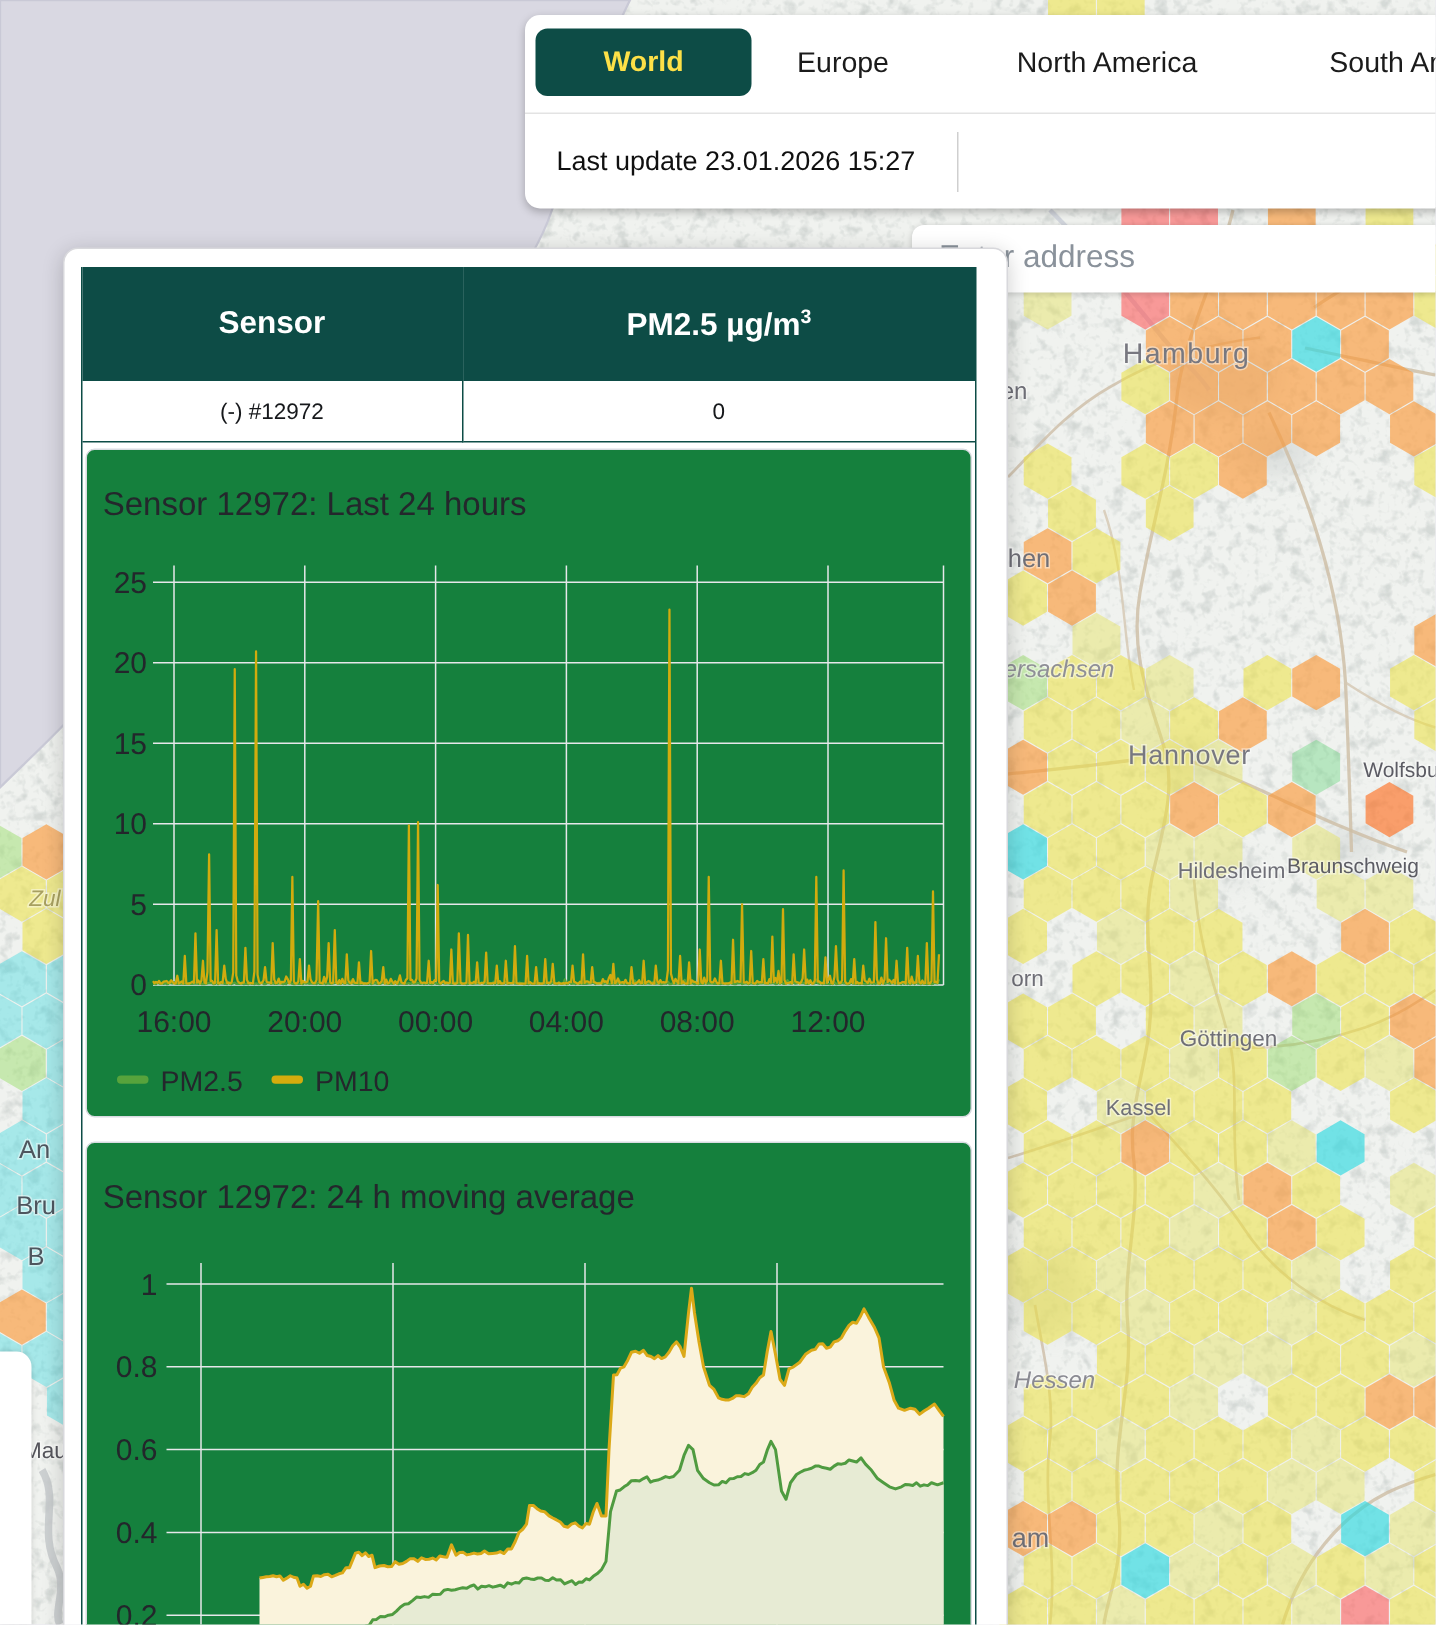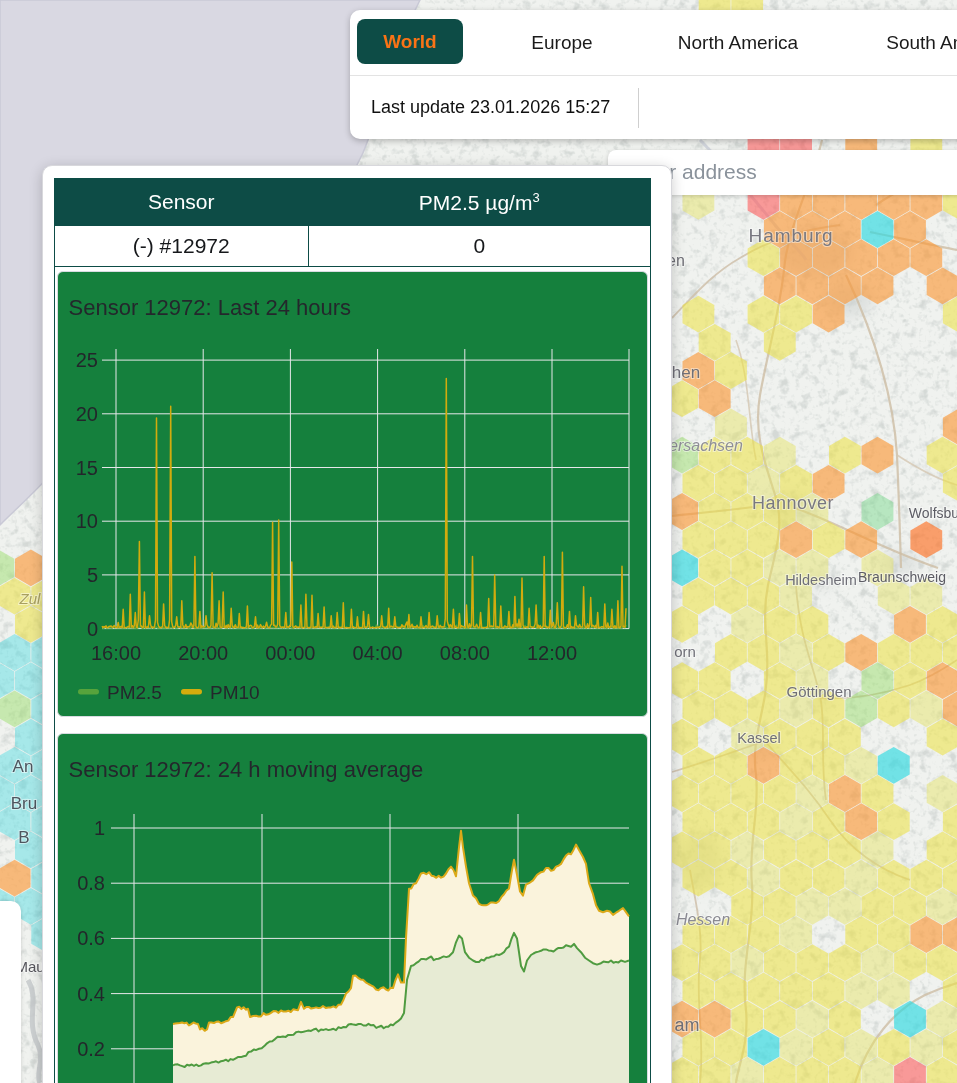--- a/index.html
+++ b/index.html
@@ -1,29 +1,29 @@
 <!DOCTYPE html>
 <html><head><meta charset="utf-8"><style>
 html,body{margin:0;padding:0}
 body{width:957px;height:1083px;overflow:hidden;position:relative;background:#d9d8e2;font-family:"Liberation Sans",sans-serif}
 .topbar{position:absolute;left:350px;top:10px;width:640px;height:129px;background:#fff;border-radius:10px;box-shadow:0 2px 6px rgba(0,0,0,0.25)}
 .tabs{position:absolute;left:0;top:0;width:100%;height:65px;border-bottom:1px solid #e3e3e3}
-.tabworld{position:absolute;left:7px;top:9px;width:106px;height:45px;background:#0d4c46;border-radius:8px;color:#f97316;font-weight:bold;font-size:19px;display:flex;align-items:center;justify-content:center}
+.tabworld{position:absolute;left:7px;top:9px;width:144px;height:45px;background:#0d4c46;border-radius:8px;color:#fde047;font-weight:bold;font-size:19px;display:flex;align-items:center;justify-content:center}
 .tab{position:absolute;top:0;height:65px;display:flex;align-items:center;justify-content:center;font-size:19px;color:#1b1b1b}
 .inforow{position:absolute;left:0;top:66px;width:100%;height:63px}
 .lastupd{position:absolute;left:21px;top:0;height:63px;display:flex;align-items:center;font-weight:normal;font-size:18px;color:#101010}
 .vsep{position:absolute;left:288px;top:12px;height:40px;width:1px;background:#cfcfcf}
 .sensors{position:absolute;left:306px;top:0;height:63px;display:flex;align-items:center;font-weight:bold;font-size:18px;color:#101010}
 .search{position:absolute;left:608px;top:150px;width:360px;height:45px;background:#fff;border-radius:8px 0 0 0;box-shadow:0 1px 4px rgba(0,0,0,0.18)}
 .search span{position:absolute;left:18px;top:10px;font-size:21px;color:#8a929b}
 .popup{position:absolute;left:42px;top:165px;width:630px;height:940px;background:#fff;border-radius:10px;border:1px solid #d8d8dc;box-shadow:0 3px 14px rgba(0,0,0,0.2);box-sizing:border-box}
 .tealbox{position:absolute;left:10.5px;top:12px;width:597px;border-left:1.5px solid #0d4c46;border-right:1.5px solid #0d4c46;box-sizing:border-box;height:916px}
 table.sens{border-collapse:collapse;width:100%;table-layout:fixed}
-table.sens th{background:#0d4c46;color:#fff;font-size:21px;font-weight:normal;height:44px;padding:2px}
-table.sens td{font-size:21px;color:#16181b;text-align:center;height:40px;padding:0;border-bottom:1.5px solid #0d4c46}
+table.sens th{background:#0d4c46;color:#fff;font-size:21px;font-weight:bold;height:44px;padding:16px}
+table.sens td{font-size:15px;color:#16181b;text-align:center;height:40px;padding:0;border-bottom:1.5px solid #0d4c46}
 td.c1,th.c1{border-right:1.5px solid #0d4c46}
 .card{background:#15803d;border:1px solid #d8dbe1;border-radius:6px;margin:4px 2px 0 2.5px}
 sup{font-size:13px}
 </style></head>
 <body>
 <svg width="957" height="1083" viewBox="0 0 957 1083" style="position:absolute;left:0;top:0" font-family="Liberation Sans, sans-serif">
 <defs>
 <filter id="spk" x="0" y="0" width="100%" height="100%">
   <feTurbulence type="fractalNoise" baseFrequency="0.10" numOctaves="3" seed="7" result="n"></feTurbulence>
   <feColorMatrix in="n" type="matrix" values="0 0 0 0 0  0 0 0 0 0  0 0 0 0 0  4 0 0 0 -2.15" result="m"></feColorMatrix>

